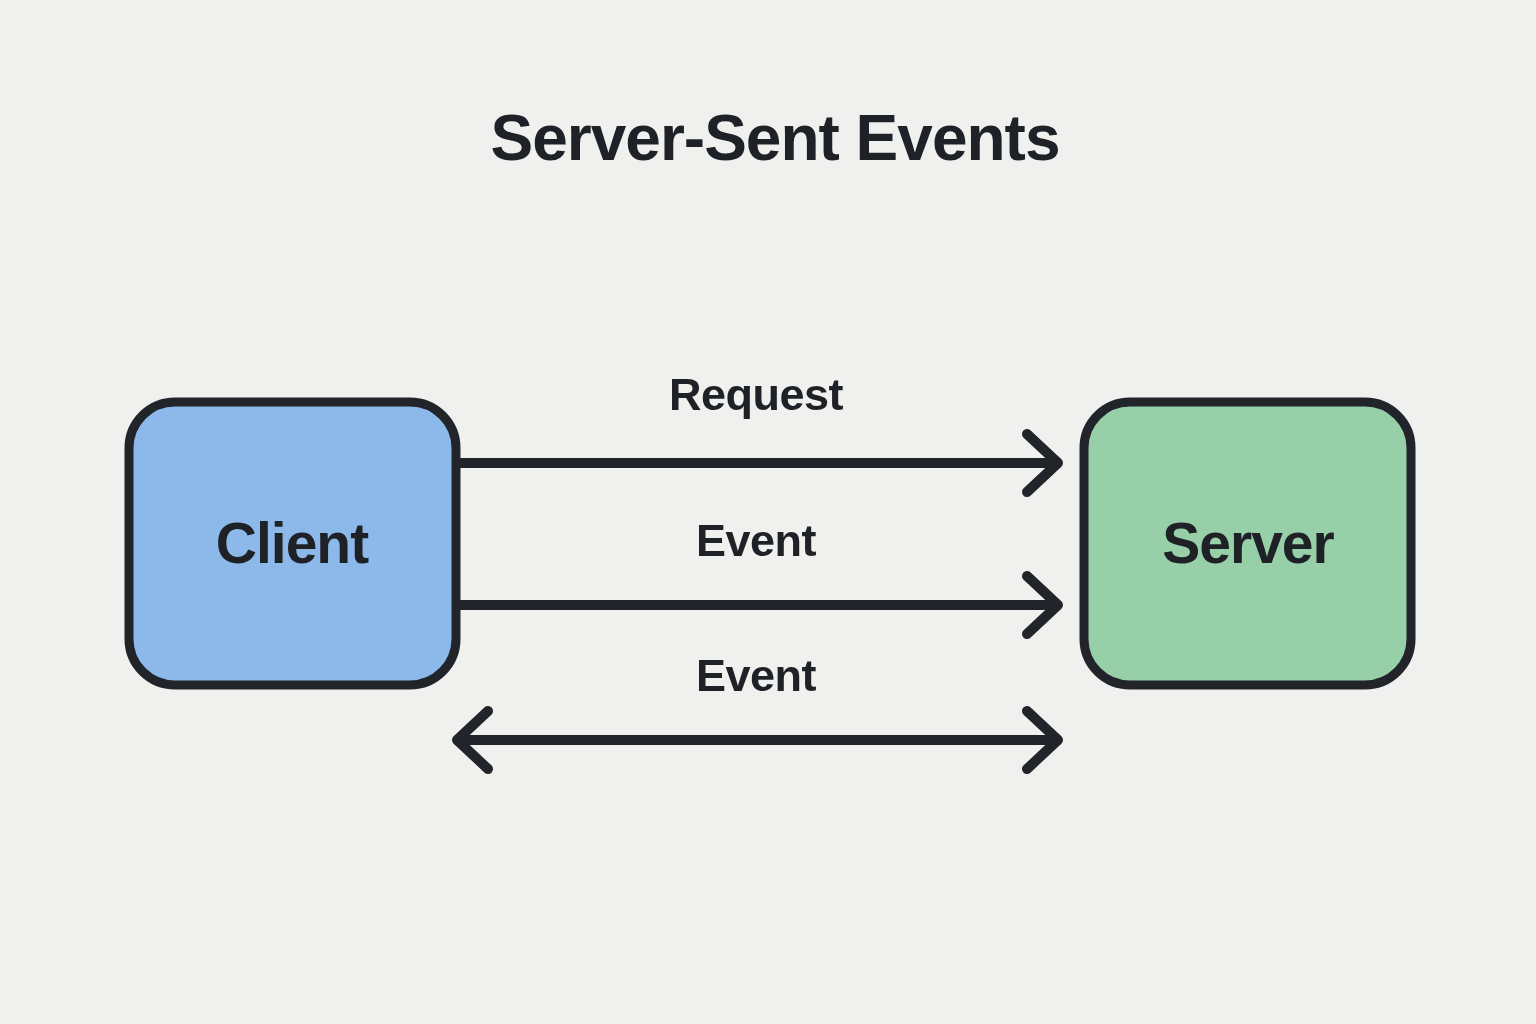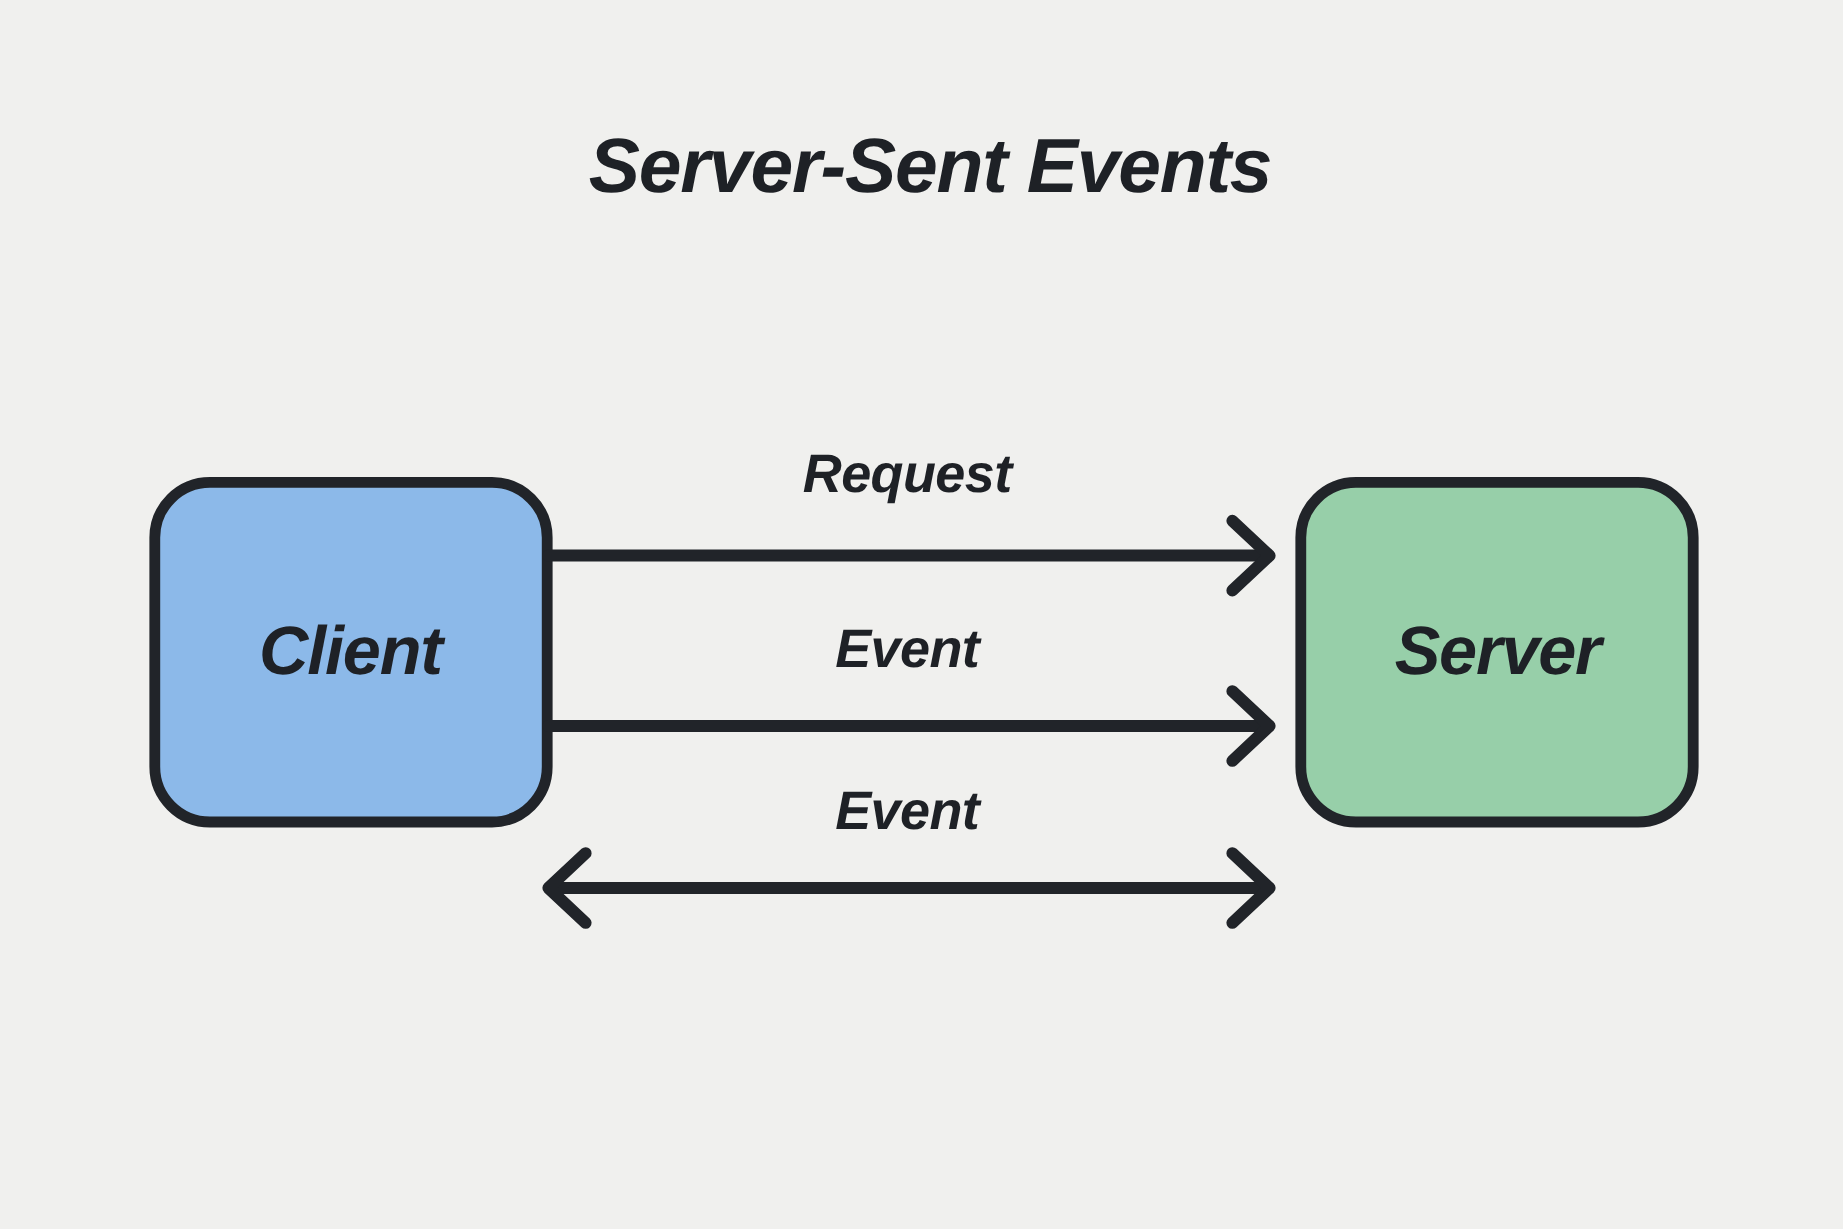--- a/index.html
+++ b/index.html
@@ -10,21 +10,20 @@
     width: 1536px;
     height: 1024px;
     background: #f0f0ee;
     font-family: "Liberation Sans", sans-serif;
     overflow: hidden;
   }
   .stage {
     position: relative;
     width: 1536px;
     height: 1024px;
-    font-style: italic;
   }
   svg { display: block; }
   .title-text {
     font-family: "Liberation Sans", sans-serif;
     font-weight: bold;
     font-size: 64px;
     letter-spacing: -1px;
   }
   .node-label {
     font-family: "Liberation Sans", sans-serif;

